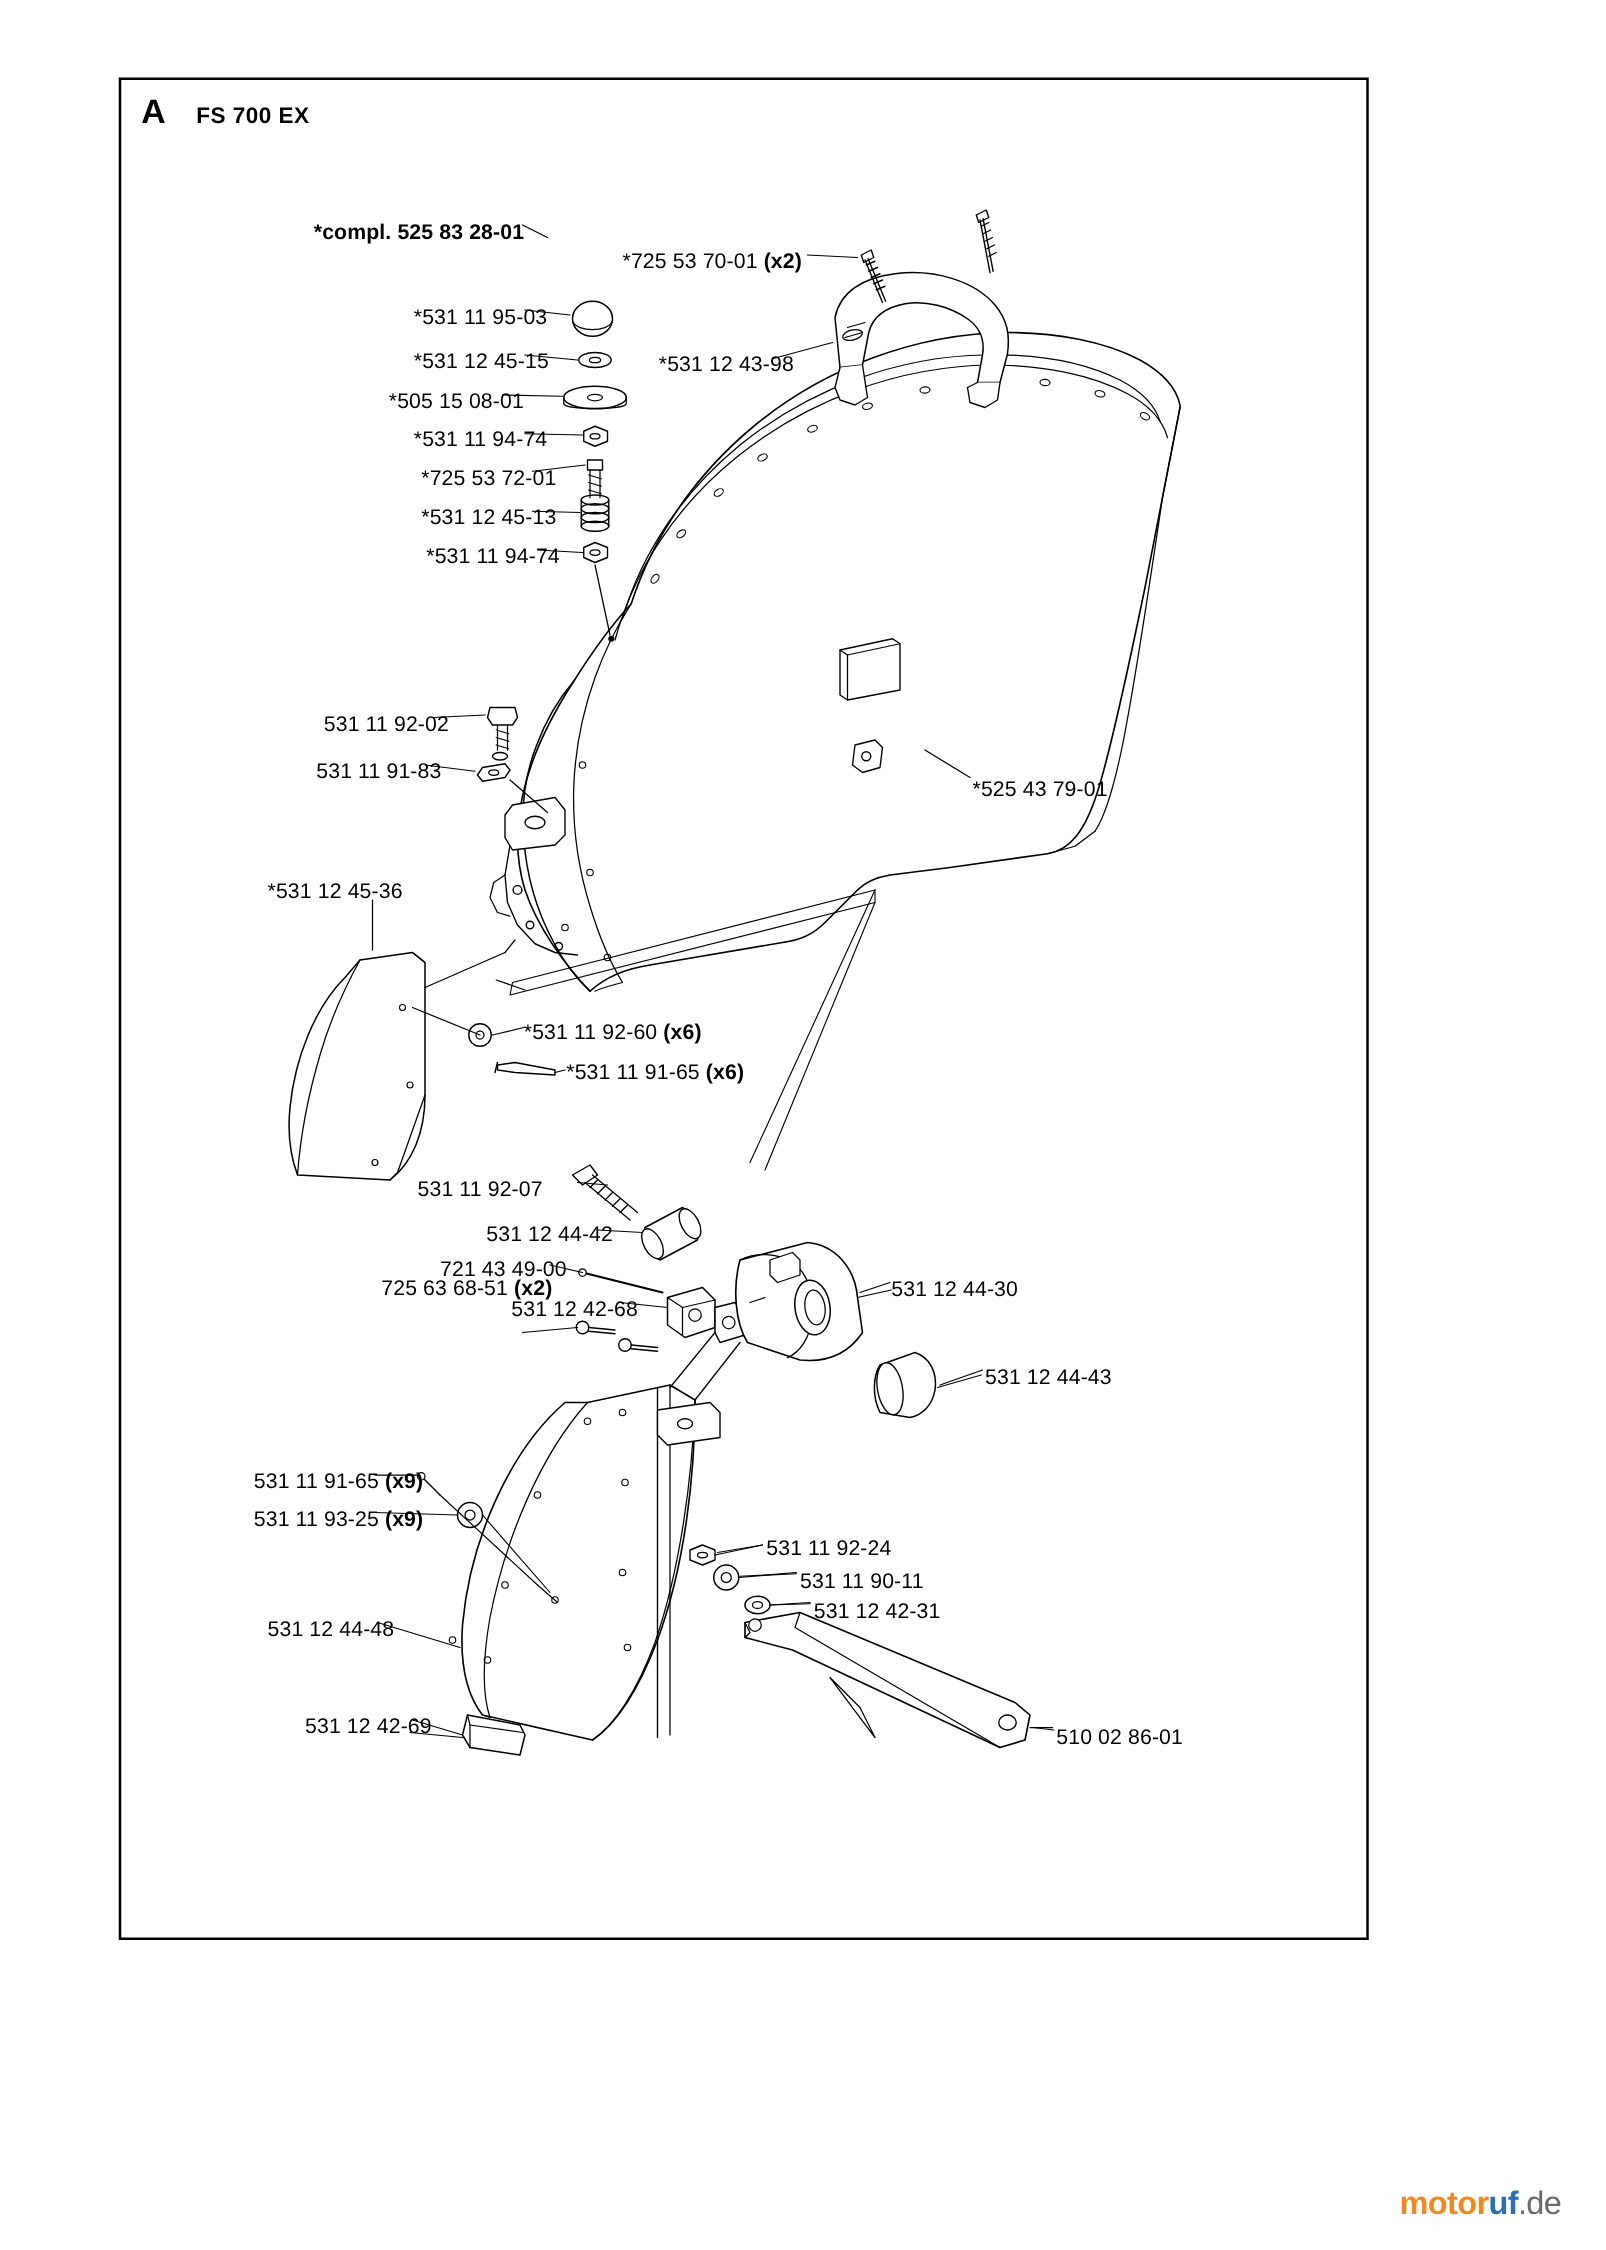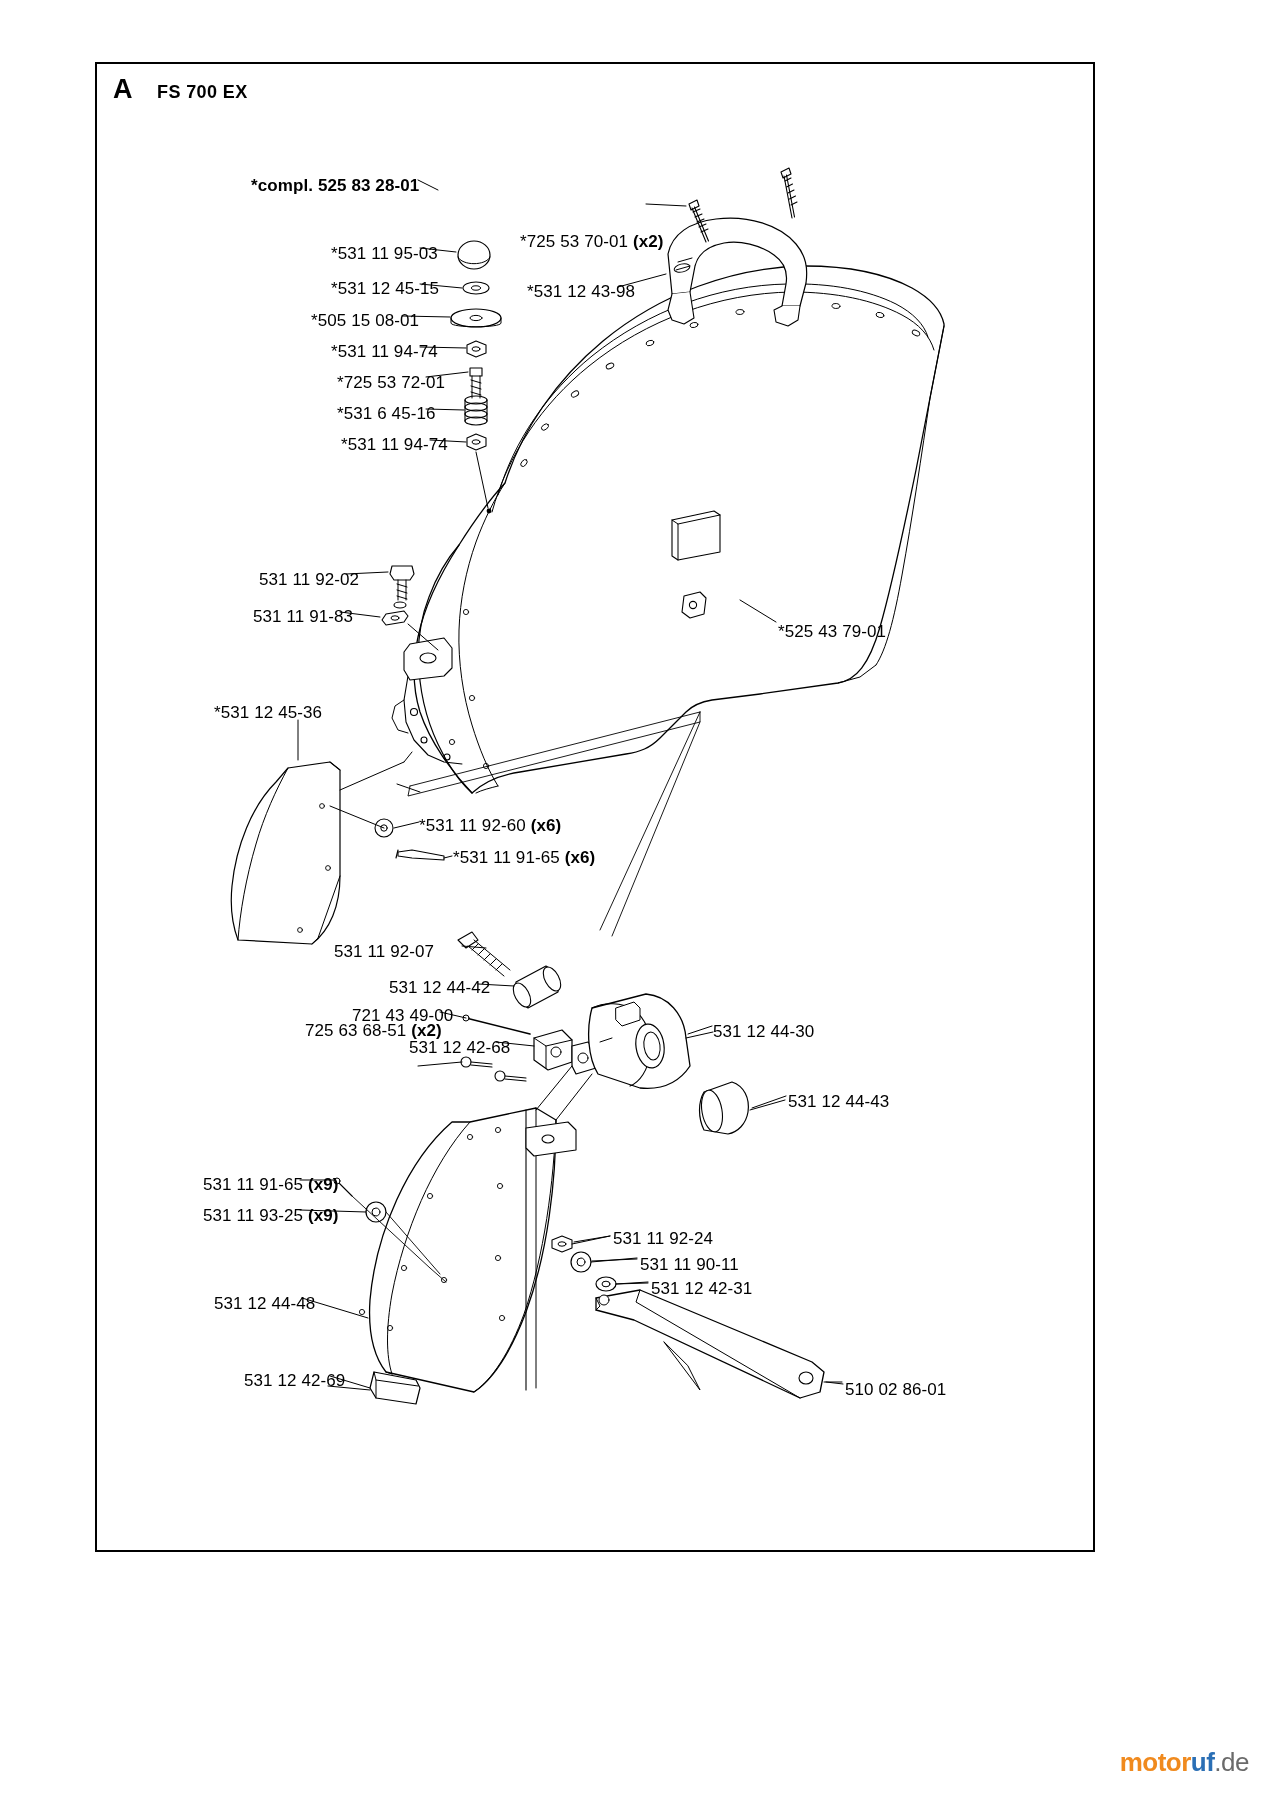--- a/index.html
+++ b/index.html
@@ -375,24 +375,24 @@
     </g>
   </svg>
 
   <div class="lbl bold" style="left:251px; top:178px;">*compl. 525 83 28-01</div>
 
   <div class="lbl" style="left:331px; top:246px;">*531 11 95-03</div>
   <div class="lbl" style="left:331px; top:281px;">*531 12 45-15</div>
   <div class="lbl" style="left:311px; top:313px;">*505 15 08-01</div>
   <div class="lbl" style="left:331px; top:344px;">*531 11 94-74</div>
   <div class="lbl" style="left:337px; top:375px;">*725 53 72-01</div>
-  <div class="lbl" style="left:337px; top:406px;">*531 6 45-16</div>
+  <div class="lbl" style="left:337px; top:406px;">*531 12 45-13</div>
   <div class="lbl" style="left:341px; top:437px;">*531 11 94-74</div>
 
-  <div class="lbl" style="left:520px; top:201px;margin-top:33px;">*725 53 70-01 <b>(x2)</b></div>
+  <div class="lbl" style="left:498px; top:201px;">*725 53 70-01 <b>(x2)</b></div>
   <div class="lbl" style="left:527px; top:284px;">*531 12 43-98</div>
   <div class="lbl" style="left:778px; top:624px;">*525 43 79-01</div>
 
   <div class="lbl" style="left:259px; top:572px;">531 11 92-02</div>
   <div class="lbl" style="left:253px; top:609px;">531 11 91-83</div>
   <div class="lbl" style="left:214px; top:705px;">*531 12 45-36</div>
 
   <div class="lbl" style="left:419px; top:818px;">*531 11 92-60 <b>(x6)</b></div>
   <div class="lbl" style="left:453px; top:850px;">*531 11 91-65 <b>(x6)</b></div>
 

